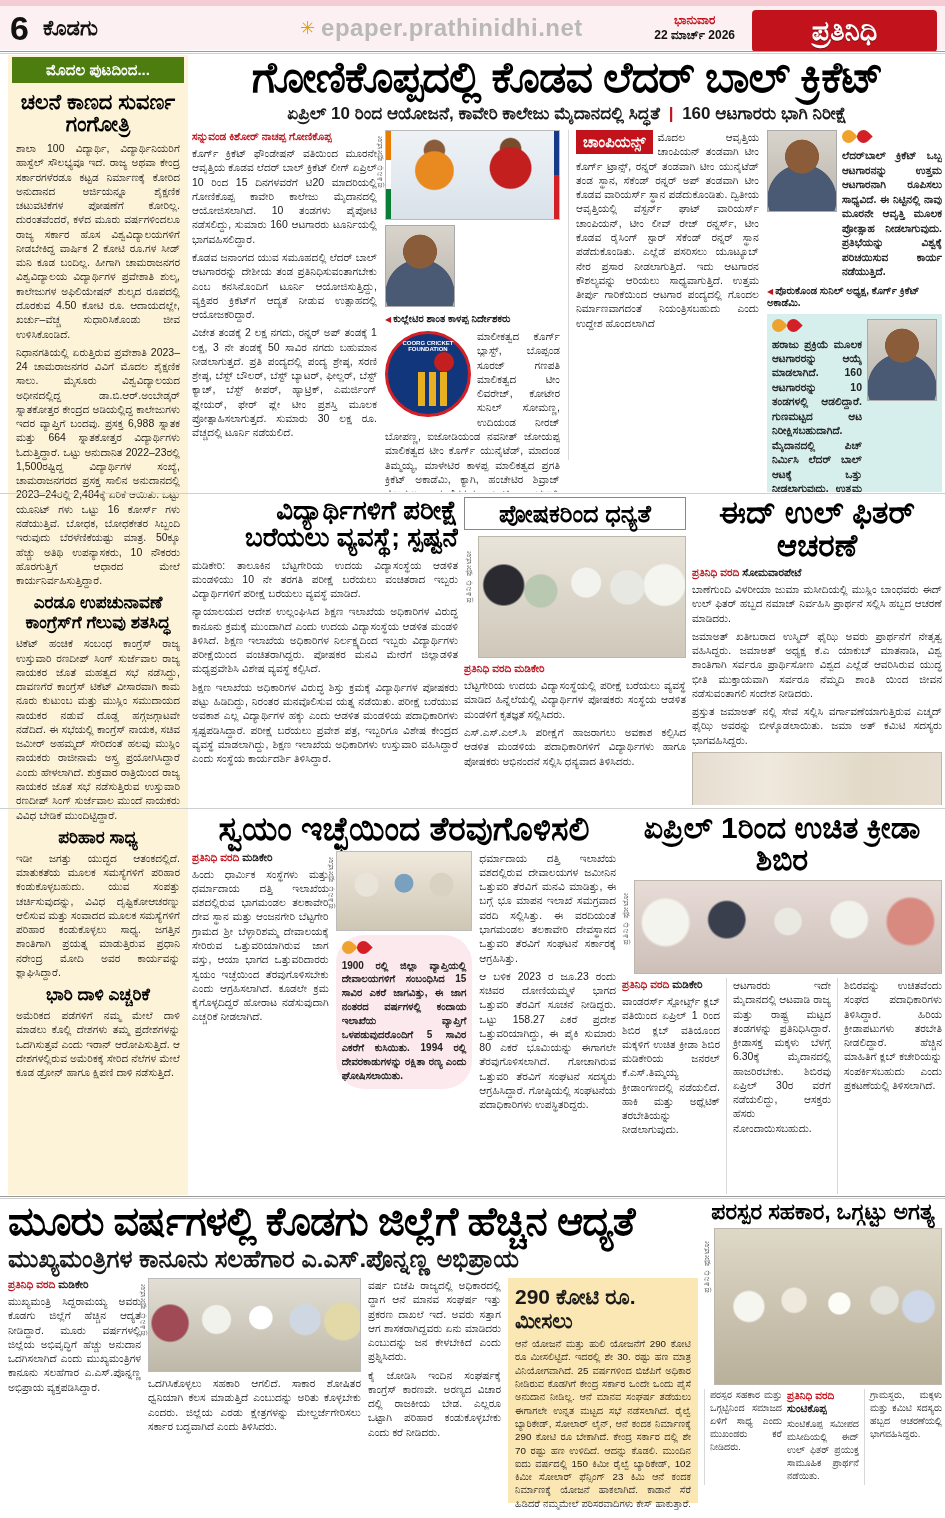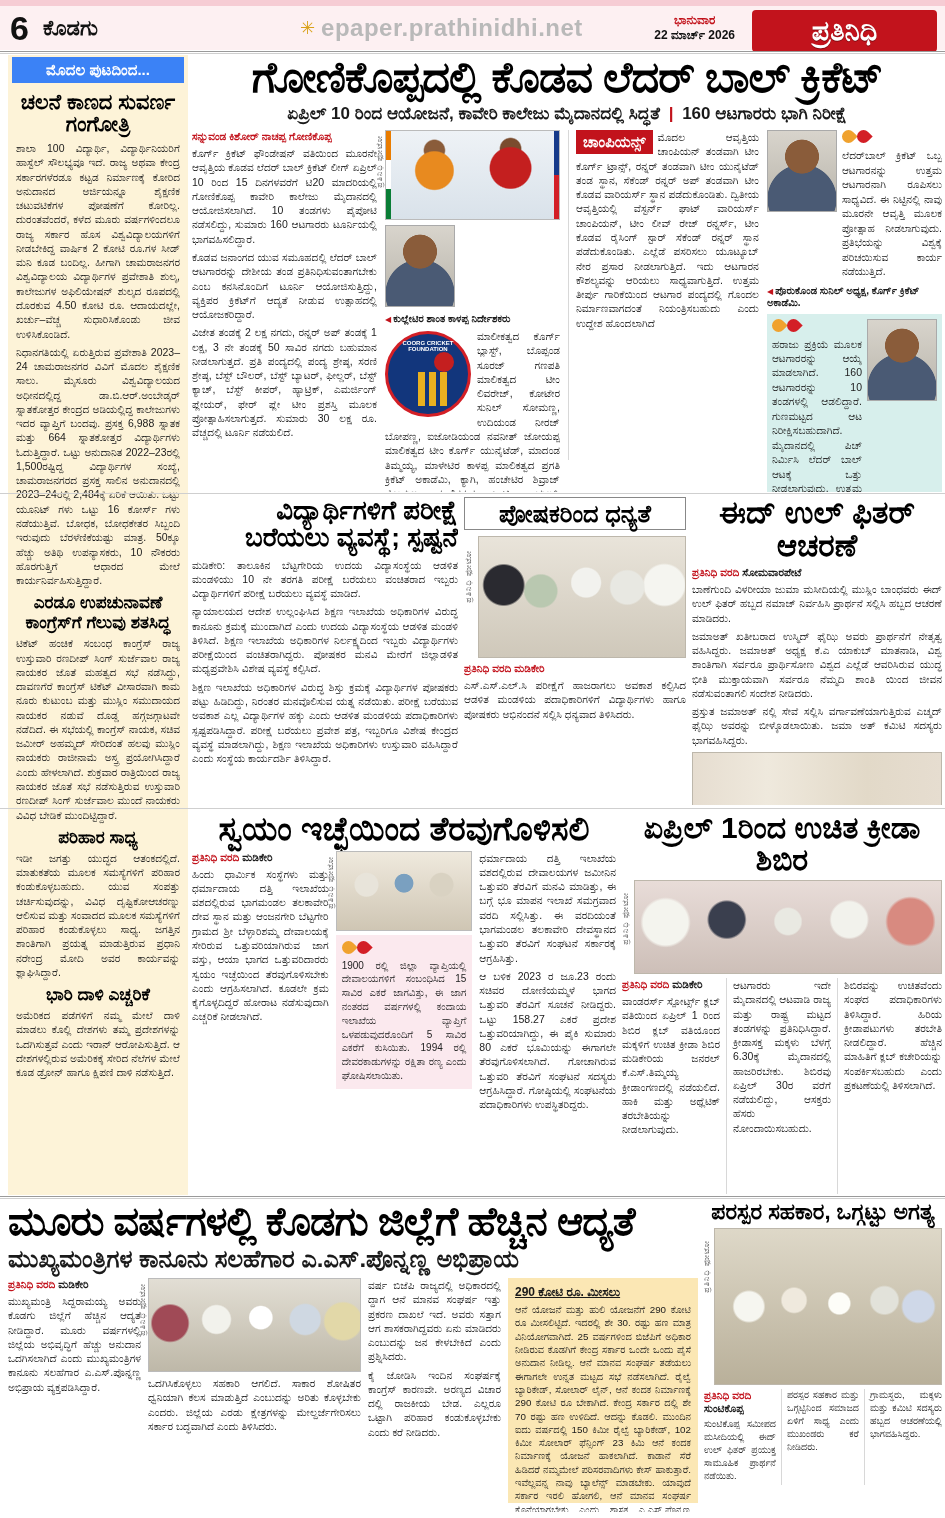--- a/index.html
+++ b/index.html
@@ -26,28 +26,28 @@
   .h-big{font-weight:800;color:#000;line-height:1.05;margin:0;}
   .body-t{font-size:10.5px;line-height:1.36;text-align:justify;margin:0 0 4px 0;}
   .byline{font-size:10.5px;font-weight:bold;margin:0 0 3px 0;}
   .byline .red{color:#c2131c;}
   .ph{background:linear-gradient(160deg,#cfc8bd,#b5ada0 55%,#9a917f);position:relative;border:1px solid #bdb7ab;}
   .vcred{position:absolute;writing-mode:vertical-rl;transform:rotate(180deg);font-size:8px;color:#555;letter-spacing:1px;}
   .qicon{display:inline-flex;gap:2px;vertical-align:top;margin-right:4px;}
   .drop{width:13px;height:13px;border-radius:50% 0 50% 50%;transform:rotate(45deg);}
   .drop.o{background:#f0a22e;}
   .drop.r{background:#d31f26;}
-  .qtext{font-size:10.5px;font-weight:normal;line-height:1.38;color:#222;text-align:justify;margin:0;}
+  .qtext{font-size:10.5px;font-weight:bold;line-height:1.38;color:#222;text-align:justify;margin:0;}
   .qattr{font-size:10px;font-weight:bold;margin-top:3px;}
   .qattr:before{content:"◀ ";color:#c2131c;font-size:8px;}
   .colrule{border-left:1px solid #d8d8d8;}
   .sub-h{font-weight:800;color:#000;text-align:center;margin:6px 0 3px 0;}
   
   .leftcol{position:absolute;left:8px;top:55px;width:180px;height:1140px;background:#fdf3d8;padding:0;box-sizing:border-box;overflow:hidden;}
-  .banner{background:#3b82f6;color:#fff;font-size:15px;font-weight:bold;text-align:center;padding:4px 2px;margin:2px 4px;}
+  .banner{background:#4d7c0f;color:#fff;font-size:15px;font-weight:bold;text-align:center;padding:4px 2px;margin:2px 4px;}
   .leftcol .h-big{font-size:21px;text-align:center;margin:8px 4px 6px;}
   .leftcol .body-t{padding:0 8px;}
   .leftcol .sub-h{font-size:17px;}
   
   .lead{left:192px;top:55px;width:750px;height:437px;}
   .lead .h-big{font-size:43px;text-align:center;letter-spacing:-1px;}
   .deck{font-size:17px;font-weight:800;text-align:center;margin:4px 0 6px;}
   .deck .pipe{color:#c2131c;font-weight:800;padding:0 4px;}
   .leadgrid{display:flex;gap:8px;height:330px;}
   .lc1{width:188px;}
@@ -97,21 +97,21 @@
   
   .temple{left:192px;top:812px;width:424px;height:382px;}
   .temple .h-big{font-size:33px;text-align:center;}
   .tgrid{display:flex;gap:7px;margin-top:4px;height:328px;}
   .tgc{flex:1;}
   .pressph{height:78px;background:
      radial-gradient(circle at 22% 42%,#e8e4da 0 10%,transparent 11%),
      radial-gradient(circle at 50% 40%,#7aa0c0 0 11%,transparent 12%),
      radial-gradient(circle at 78% 42%,#d9d2c2 0 10%,transparent 11%),
      linear-gradient(#efe9dd,#cfc6b4);border:1px solid #bbb;position:relative;margin-bottom:4px;}
-  .pinkbox{background:#fbe9ee;padding:6px;}
+  .pinkbox{background:#fbe9ee;padding:6px;border-radius:28px;}
   .pinkbox .qtext{font-size:10px;}
   .camp{left:622px;top:812px;width:320px;height:382px;}
   .camp .h-big{font-size:30px;text-align:center;}
   .camp .ph{height:92px;margin:5px 0 4px 12px;background:
      radial-gradient(circle at 10% 45%,#f4f4ee 0 8%,transparent 9%),
      radial-gradient(circle at 30% 42%,#3a3f4e 0 8%,transparent 9%),
      radial-gradient(circle at 50% 44%,#e9e9e2 0 8%,transparent 9%),
      radial-gradient(circle at 70% 42%,#f2f2ec 0 8%,transparent 9%),
      radial-gradient(circle at 90% 44%,#d88a80 0 8%,transparent 9%),
      linear-gradient(#e8dcd8,#cdbfb8);}
@@ -124,21 +124,21 @@
   .pgrid{display:flex;gap:7px;height:225px;}
   .pgc{flex:1;}
   .pressph2{height:92px;background:
      radial-gradient(circle at 10% 48%,#a04a56 0 9%,transparent 10%),
      radial-gradient(circle at 32% 44%,#f2f2ec 0 9%,transparent 10%),
      radial-gradient(circle at 53% 42%,#ffffff 0 9%,transparent 10%),
      radial-gradient(circle at 74% 44%,#cfd8e2 0 9%,transparent 10%),
      radial-gradient(circle at 92% 46%,#e2d8a8 0 9%,transparent 10%),
      linear-gradient(#e2ded4,#beb8a8);border:1px solid #bbb;position:relative;margin-bottom:4px;}
   .yellowbox{background:#fbe7b4;width:190px;flex:none;padding:7px;box-sizing:border-box;}
-  .yellowbox h3{font-size:12px;font-weight:800;margin:0 0 4px;text-decoration:underline;}
+  .yellowbox h3{font-size:21px;font-weight:800;margin:0 0 4px;}
   .unity{left:704px;top:1200px;width:238px;height:312px;}
   .unity .h-big{font-size:22px;text-align:center;}
   .unity .ph{height:155px;margin:5px 0 4px 10px;background:
      radial-gradient(circle at 15% 50%,#f6f6f0 0 7%,transparent 8%),
      radial-gradient(circle at 35% 46%,#efe9dd 0 7%,transparent 8%),
      radial-gradient(circle at 55% 48%,#fdfdf8 0 7%,transparent 8%),
      radial-gradient(circle at 75% 46%,#e2e2da 0 7%,transparent 8%),
      radial-gradient(circle at 90% 50%,#cfd8e8 0 7%,transparent 8%),
      linear-gradient(#ded8c8,#b9b09a);}
   .ugrid{display:flex;gap:5px;height:96px;}
@@ -258,20 +258,21 @@
     <p class="body-t">ಶಿಕ್ಷಣ ಇಲಾಖೆಯ ಅಧಿಕಾರಿಗಳ ವಿರುದ್ಧ ಶಿಸ್ತು ಕ್ರಮಕ್ಕೆ ವಿದ್ಯಾರ್ಥಿಗಳ ಪೋಷಕರು ಪಟ್ಟು ಹಿಡಿದಿದ್ದು, ನಿರಂತರ ಮನವೊಲಿಸುವ ಯತ್ನ ನಡೆಯಿತು. ಪರೀಕ್ಷೆ ಬರೆಯುವ ಅವಕಾಶ ಎಲ್ಲ ವಿದ್ಯಾರ್ಥಿಗಳ ಹಕ್ಕು ಎಂದು ಆಡಳಿತ ಮಂಡಳಿಯ ಪದಾಧಿಕಾರಿಗಳು ಸ್ಪಷ್ಟಪಡಿಸಿದ್ದಾರೆ. ಪರೀಕ್ಷೆ ಬರೆಯಲು ಪ್ರವೇಶ ಪತ್ರ, ಇಬ್ಬರಿಗೂ ವಿಶೇಷ ಕೇಂದ್ರದ ವ್ಯವಸ್ಥೆ ಮಾಡಲಾಗಿದ್ದು, ಶಿಕ್ಷಣ ಇಲಾಖೆಯ ಅಧಿಕಾರಿಗಳು ಉಸ್ತುವಾರಿ ವಹಿಸಿದ್ದಾರೆ ಎಂದು ಸಂಸ್ಥೆಯ ಕಾರ್ಯದರ್ಶಿ ತಿಳಿಸಿದ್ದಾರೆ.</p>
   </section>
 
   <section class="art parents">
     <h2 class="h-big">ಪೋಷಕರಿಂದ ಧನ್ಯತೆ</h2>
     <div style="position:relative">
       <span class="vcred" style="left:0px;top:14px">ಪ್ರತಿನಿಧಿ ಫೋಟೋ</span>
       <div class="ph"></div>
     </div>
     <p class="byline"><span class="red">ಪ್ರತಿನಿಧಿ ವರದಿ ಮಡಿಕೇರಿ</span></p>
+    <p class="body-t">ಬೆಟ್ಟಗೇರಿಯ ಉದಯ ವಿದ್ಯಾಸಂಸ್ಥೆಯಲ್ಲಿ ಪರೀಕ್ಷೆ ಬರೆಯಲು ವ್ಯವಸ್ಥೆ ಮಾಡಿದ ಹಿನ್ನೆಲೆಯಲ್ಲಿ ವಿದ್ಯಾರ್ಥಿಗಳ ಪೋಷಕರು ಸಂಸ್ಥೆಯ ಆಡಳಿತ ಮಂಡಳಿಗೆ ಕೃತಜ್ಞತೆ ಸಲ್ಲಿಸಿದರು.</p>
     <p class="body-t">ಎಸ್.ಎಸ್.ಎಲ್.ಸಿ ಪರೀಕ್ಷೆಗೆ ಹಾಜರಾಗಲು ಅವಕಾಶ ಕಲ್ಪಿಸಿದ ಆಡಳಿತ ಮಂಡಳಿಯ ಪದಾಧಿಕಾರಿಗಳಿಗೆ ವಿದ್ಯಾರ್ಥಿಗಳು ಹಾಗೂ ಪೋಷಕರು ಅಭಿನಂದನೆ ಸಲ್ಲಿಸಿ ಧನ್ಯವಾದ ತಿಳಿಸಿದರು.</p>
   </section>
 
   <section class="art eid">
     <h2 class="h-big">ಈದ್ ಉಲ್ ಫಿತರ್ ಆಚರಣೆ</h2>
     <p class="byline" style="margin-top:4px">
       <span class="red">ಪ್ರತಿನಿಧಿ ವರದಿ</span>
       <span>ಸೋಮವಾರಪೇಟೆ</span>
     </p>
     <p class="body-t">ಬಾಣೆಗುಂದಿ ವಿಳರೀಯಾ ಜುಮಾ ಮಸೀದಿಯಲ್ಲಿ ಮುಸ್ಲಿಂ ಬಾಂಧವರು ಈದ್ ಉಲ್ ಫಿತರ್ ಹಬ್ಬದ ನಮಾಜ್ ನಿರ್ವಹಿಸಿ ಪ್ರಾರ್ಥನೆ ಸಲ್ಲಿಸಿ ಹಬ್ಬದ ಆಚರಣೆ ಮಾಡಿದರು.</p>
@@ -365,29 +366,29 @@
     </div>
   </section>
 
   <section class="art unity">
     <h2 class="h-big">ಪರಸ್ಪರ ಸಹಕಾರ, ಒಗ್ಗಟ್ಟು ಅಗತ್ಯ</h2>
     <div style="position:relative">
       <span class="vcred" style="left:-2px;top:12px">ಪ್ರತಿನಿಧಿ ಫೋಟೋ</span>
       <div class="ph"></div>
     </div>
     <div class="ugrid">
+      <div class="ugc colrule" style="padding-left:5px">
+        <p class="body-t">ಪರಸ್ಪರ ಸಹಕಾರ ಮತ್ತು ಒಗ್ಗಟ್ಟಿನಿಂದ ಸಮಾಜದ ಏಳಿಗೆ ಸಾಧ್ಯ ಎಂದು ಮುಖಂಡರು ಕರೆ ನೀಡಿದರು.</p>
+      </div>
       <div class="ugc">
         <p class="byline">
           <span class="red">ಪ್ರತಿನಿಧಿ ವರದಿ</span>
           <span>ಸುಂಟಿಕೊಪ್ಪ</span>
         </p>
         <p class="body-t">ಸುಂಟಿಕೊಪ್ಪ ಸಮೀಪದ ಮಸೀದಿಯಲ್ಲಿ ಈದ್ ಉಲ್ ಫಿತರ್ ಪ್ರಯುಕ್ತ ಸಾಮೂಹಿಕ ಪ್ರಾರ್ಥನೆ ನಡೆಯಿತು.</p>
       </div>
       <div class="ugc colrule" style="padding-left:5px">
-        <p class="body-t">ಪರಸ್ಪರ ಸಹಕಾರ ಮತ್ತು ಒಗ್ಗಟ್ಟಿನಿಂದ ಸಮಾಜದ ಏಳಿಗೆ ಸಾಧ್ಯ ಎಂದು ಮುಖಂಡರು ಕರೆ ನೀಡಿದರು.</p>
-      </div>
-      <div class="ugc colrule" style="padding-left:5px">
         <p class="body-t">ಗ್ರಾಮಸ್ಥರು, ಮಕ್ಕಳು ಮತ್ತು ಕಮಿಟಿ ಸದಸ್ಯರು ಹಬ್ಬದ ಆಚರಣೆಯಲ್ಲಿ ಭಾಗವಹಿಸಿದ್ದರು.</p>
       </div>
     </div>
   </section>
 
 </div>
 
 </body></html>

